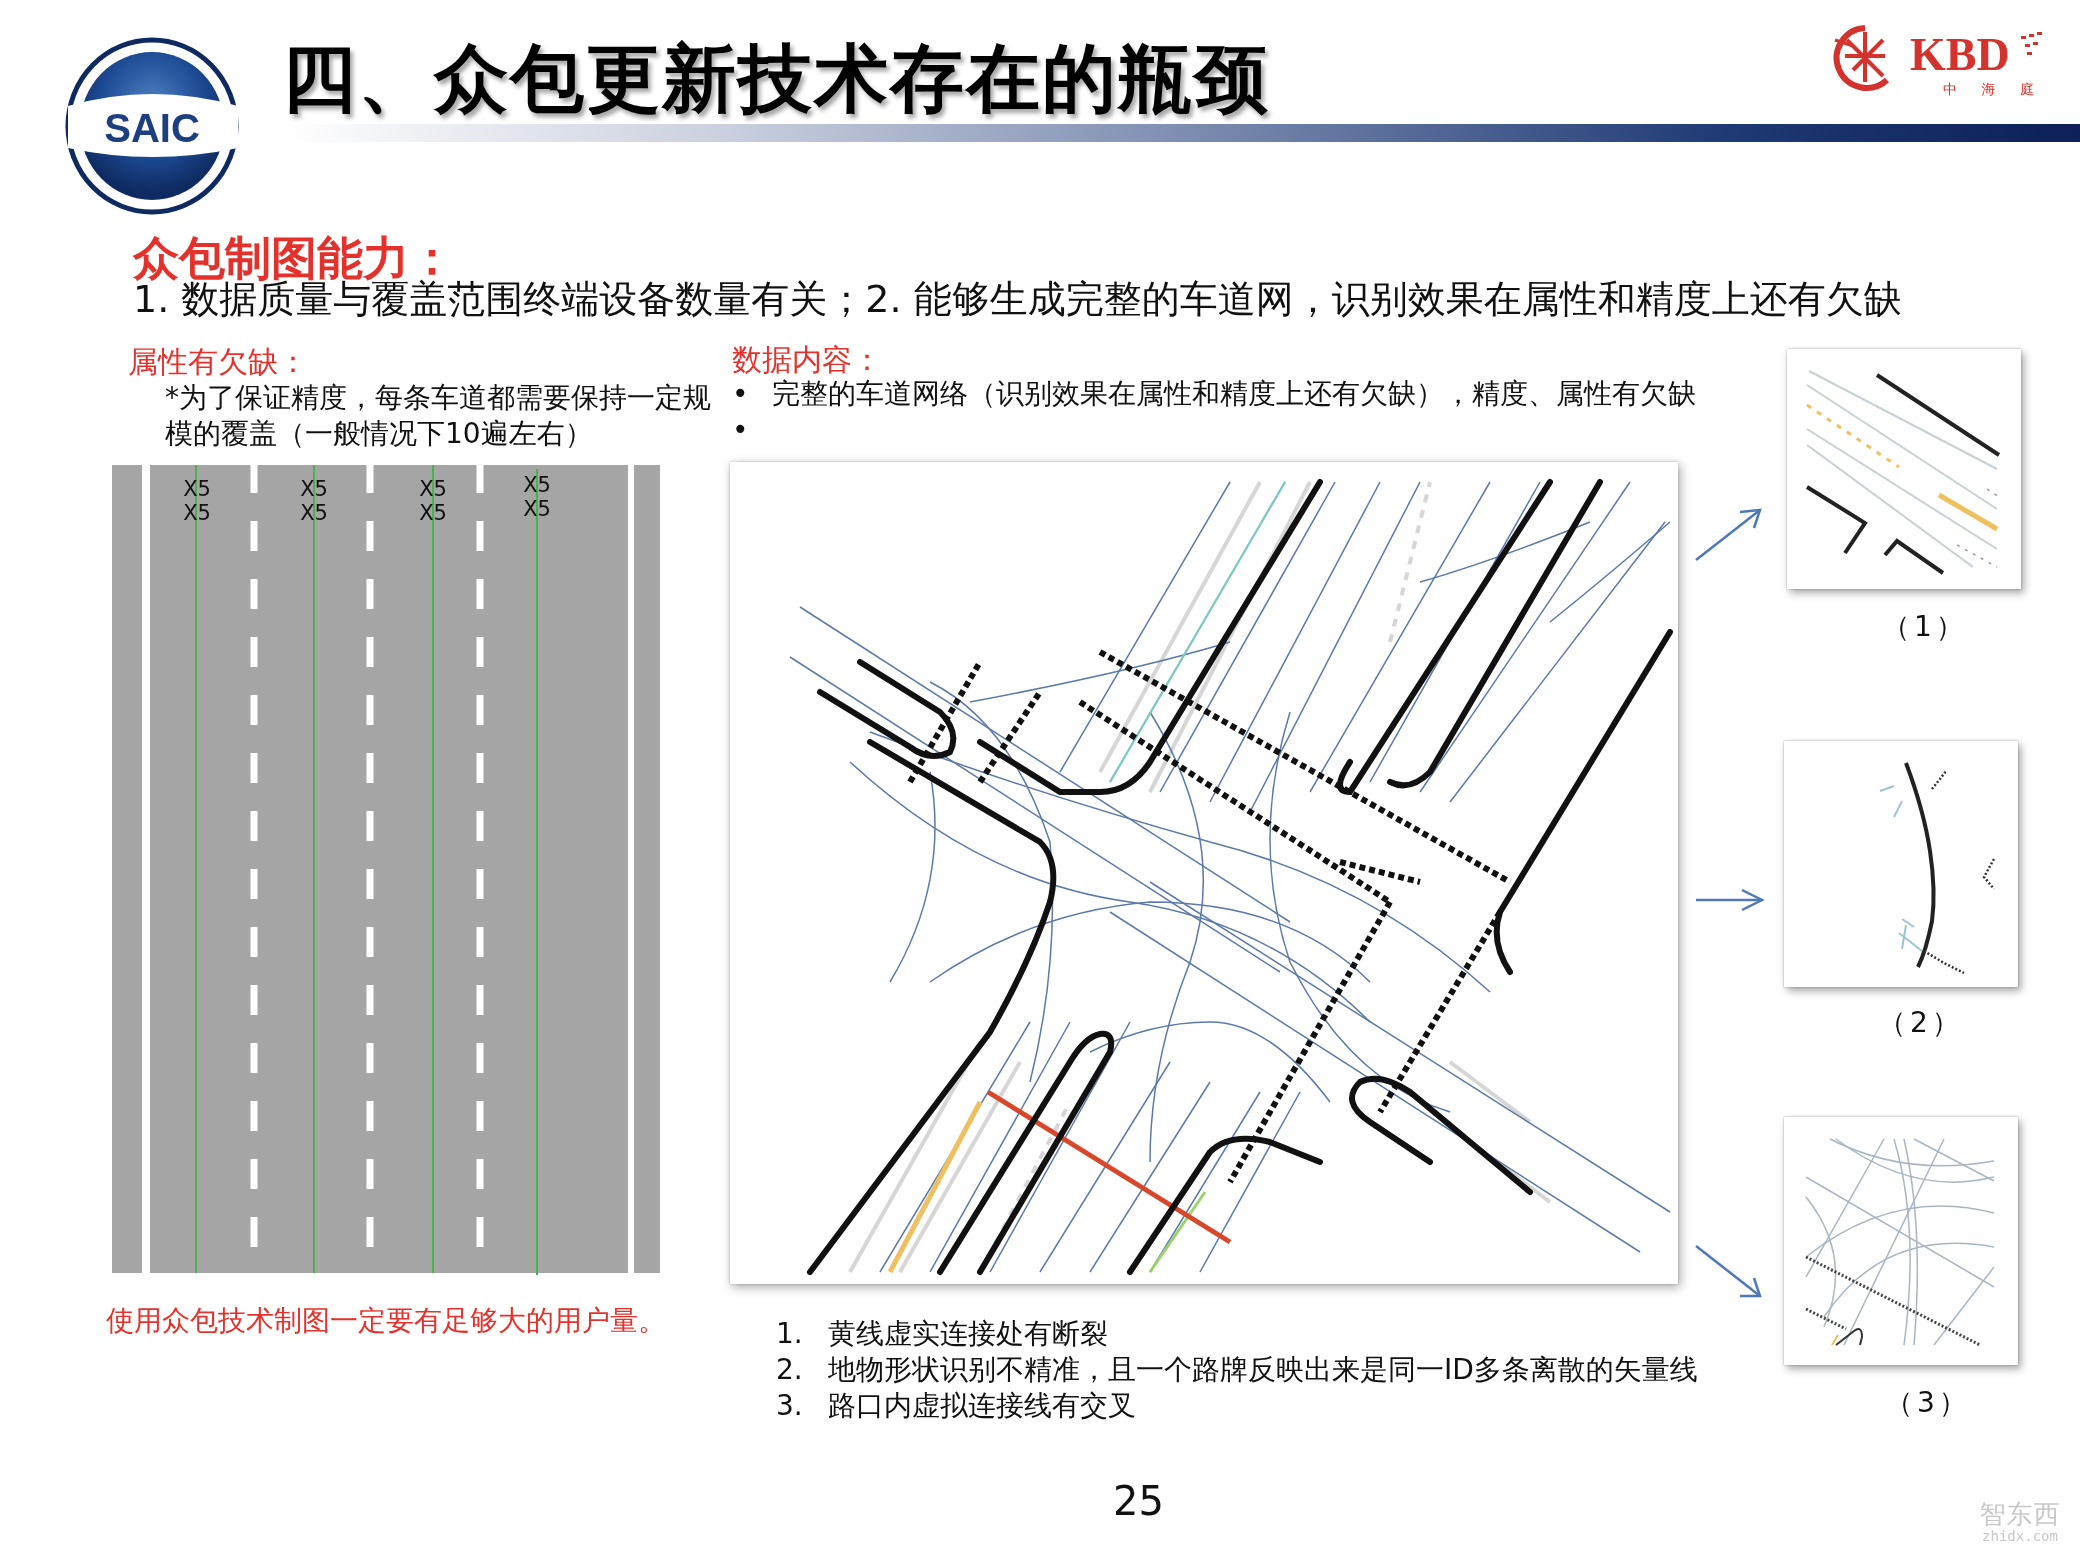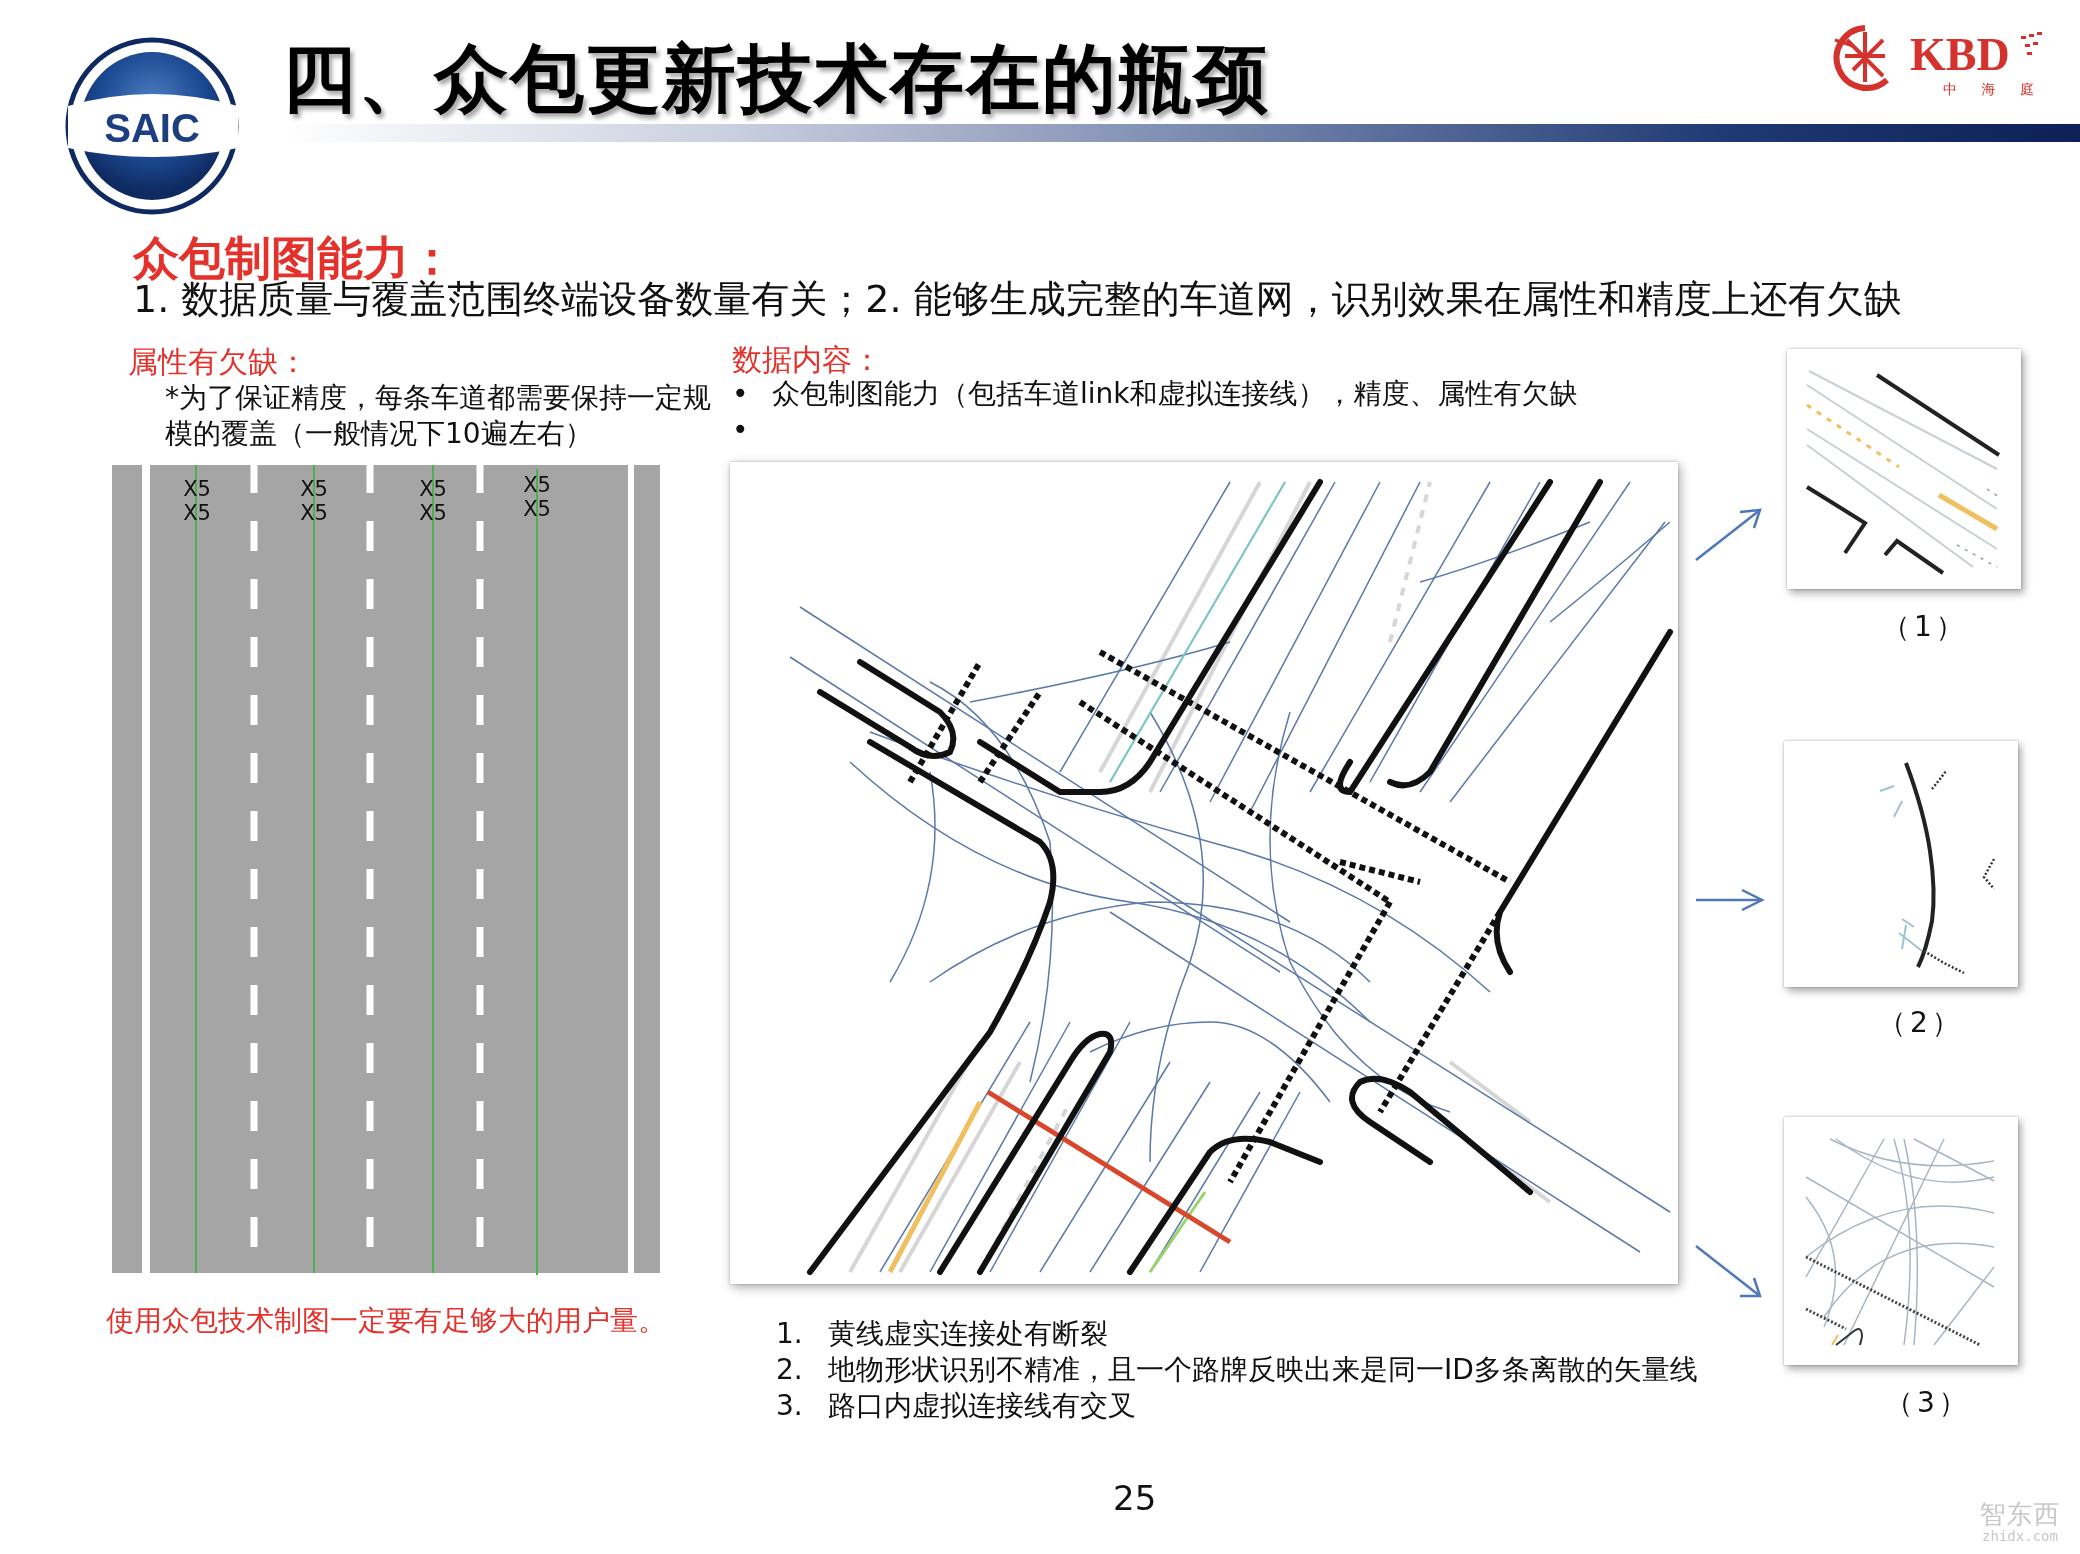--- a/index.html
+++ b/index.html
@@ -50,21 +50,21 @@
   .thumb-label { font-size: 28px; color: #111; white-space: nowrap; letter-spacing: 4px; }
   #thumb-1-label { left: 1882px; top: 608px; }
   #thumb-2-label { left: 1878px; top: 1004px; }
   #thumb-3-label { left: 1885px; top: 1384px; }
 
   .arrow { width: 80px; height: 80px; }
   #arrow-1 { left: 1690px; top: 490px; }
   #arrow-2 { left: 1690px; top: 860px; }
   #arrow-3 { left: 1690px; top: 1236px; }
 
-  #page-number { left: 1113px; top: 1478px; font-size: 34px; color: #111; }
+  #page-number { left: 1113px; top: 1478px; font-size: 40px; color: #111; }
   #watermark { left: 1975px; top: 1500px; width: 90px; text-align: center; color: #c8c8c8; line-height: 1.1; }
   #watermark .wm-main { font-size: 26px; font-weight: normal; letter-spacing: 1px; display: block; }
   #watermark .wm-sub { font-size: 14px; display: block; font-family: "DejaVu Sans Mono", monospace; }
 </style>
 </head>
 <body>
 
 <div class="abs" id="saic-logo">
   <svg viewBox="0 0 180 180" width="180" height="180">
     <defs>
@@ -148,21 +148,21 @@
     <div>X5</div>
   </div>
 </div>
 
 <div class="abs" id="collect-note">使用众包技术制图一定要有足够大的用户量。</div>
 
 <div class="abs" id="content-title">数据内容：</div>
 <ul class="abs" id="content-list">
   <li>
     <span class="bullet">•</span>
-    <span>众包制图能力（包括车道link和虚拟连接线），精度、属性有欠缺</span>
+    <span>完整的车道网络（识别效果在属性和精度上还有欠缺），精度、属性有欠缺</span>
   </li>
   <li>
     <span class="bullet">•</span>
   </li>
 </ul>
 
 <div class="abs" id="map-frame">
   <svg viewBox="0 0 948 822" preserveAspectRatio="none">
 
     <g stroke="#d6d6d6" stroke-width="4" fill="none">

